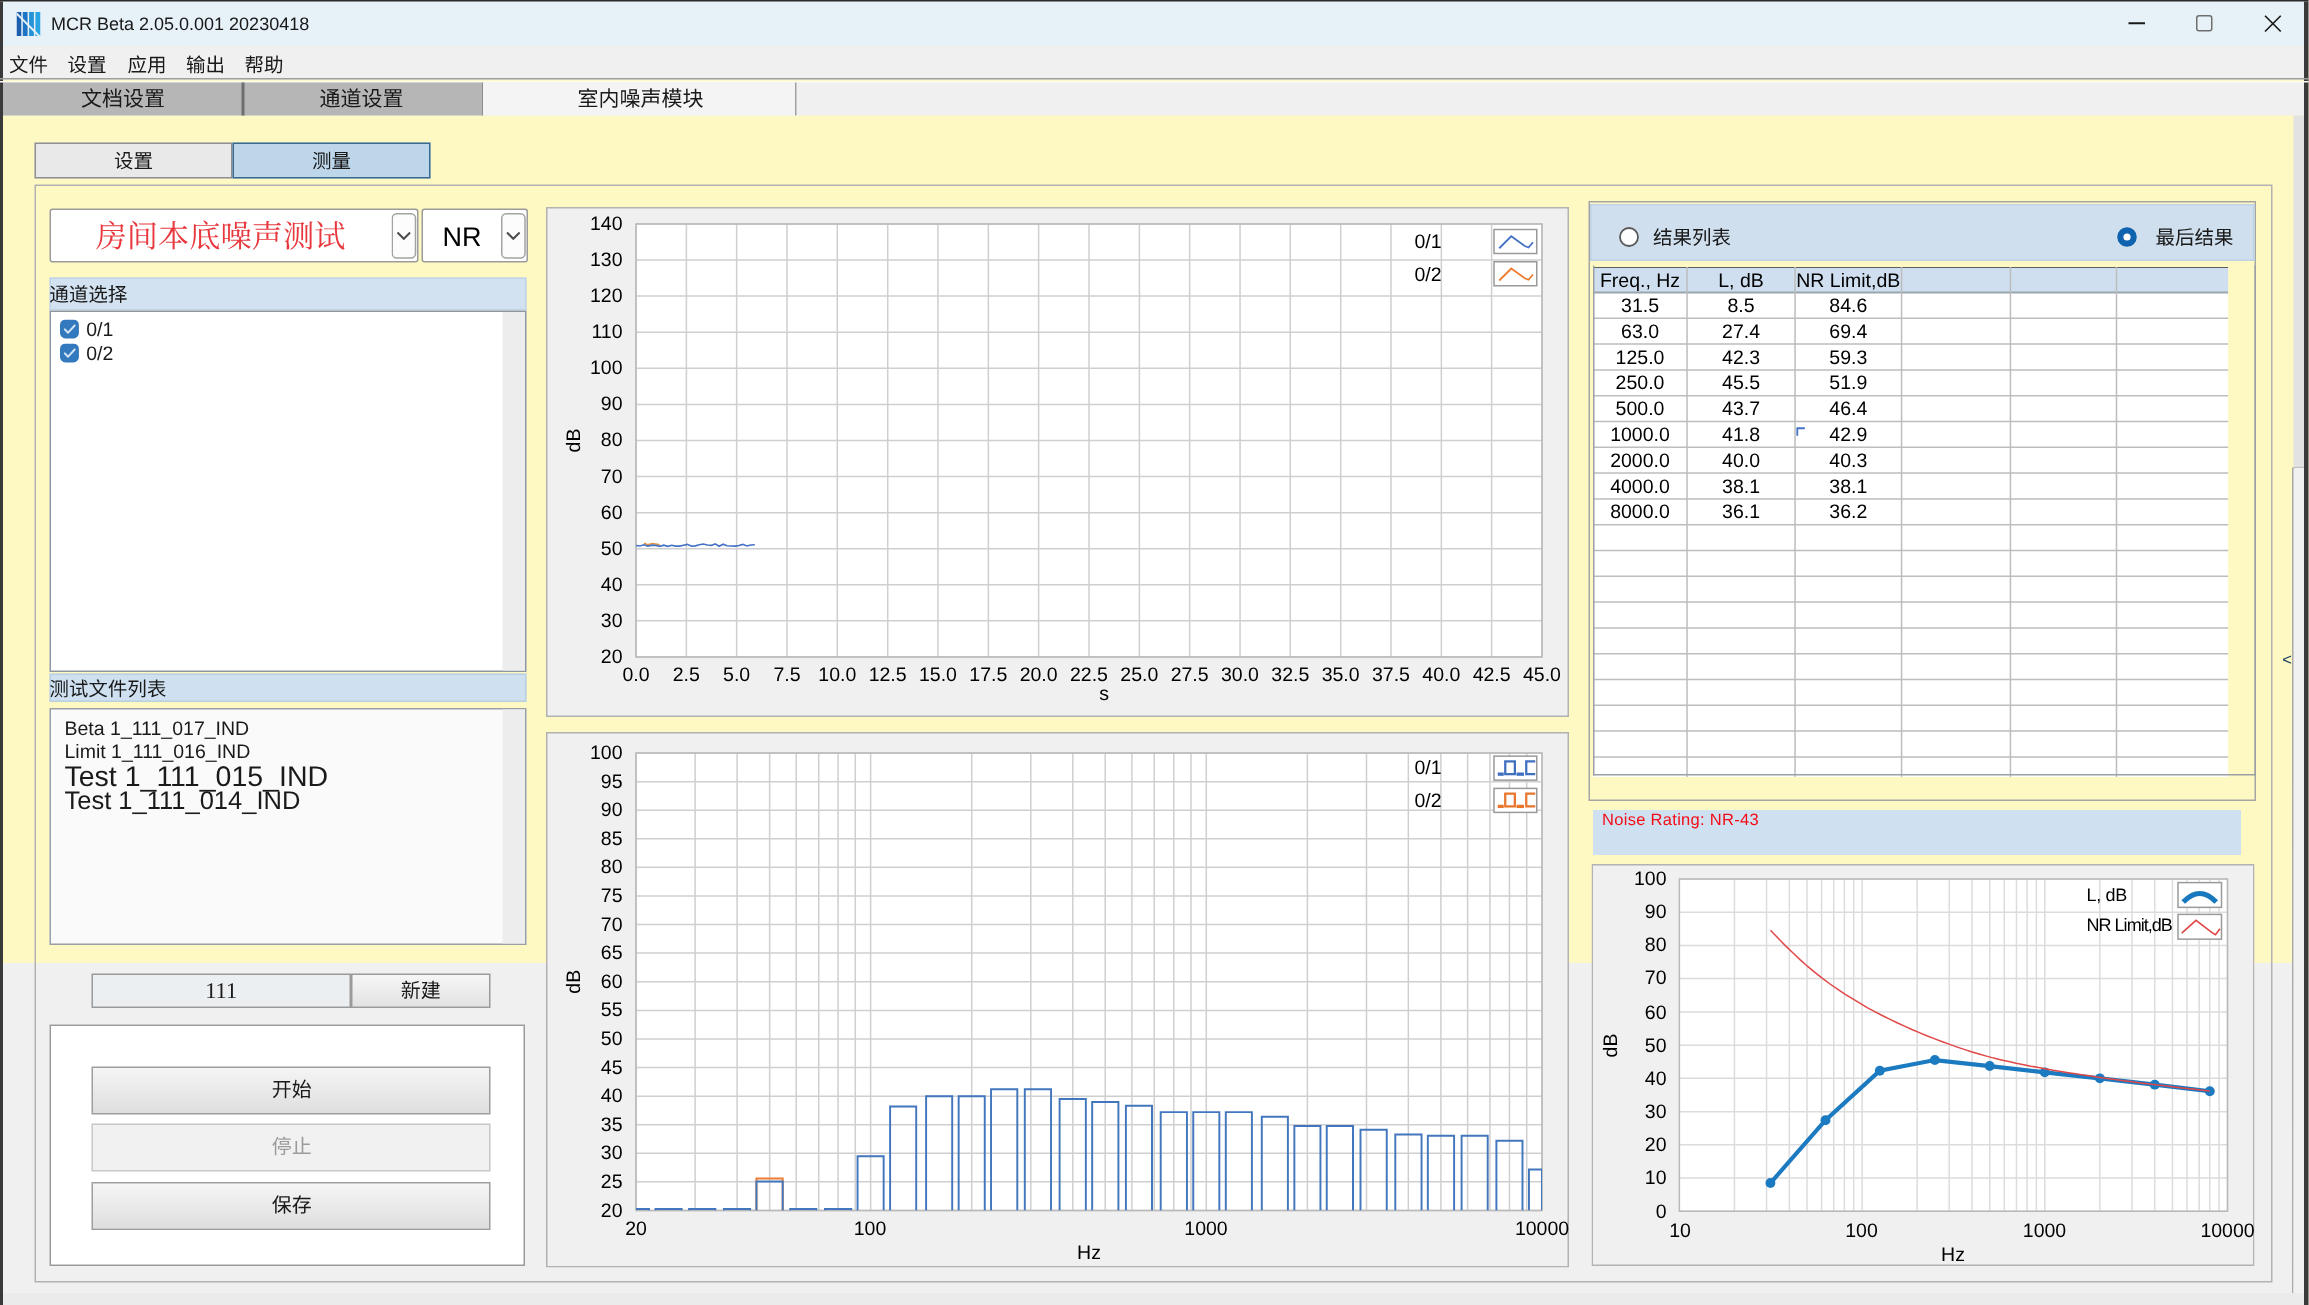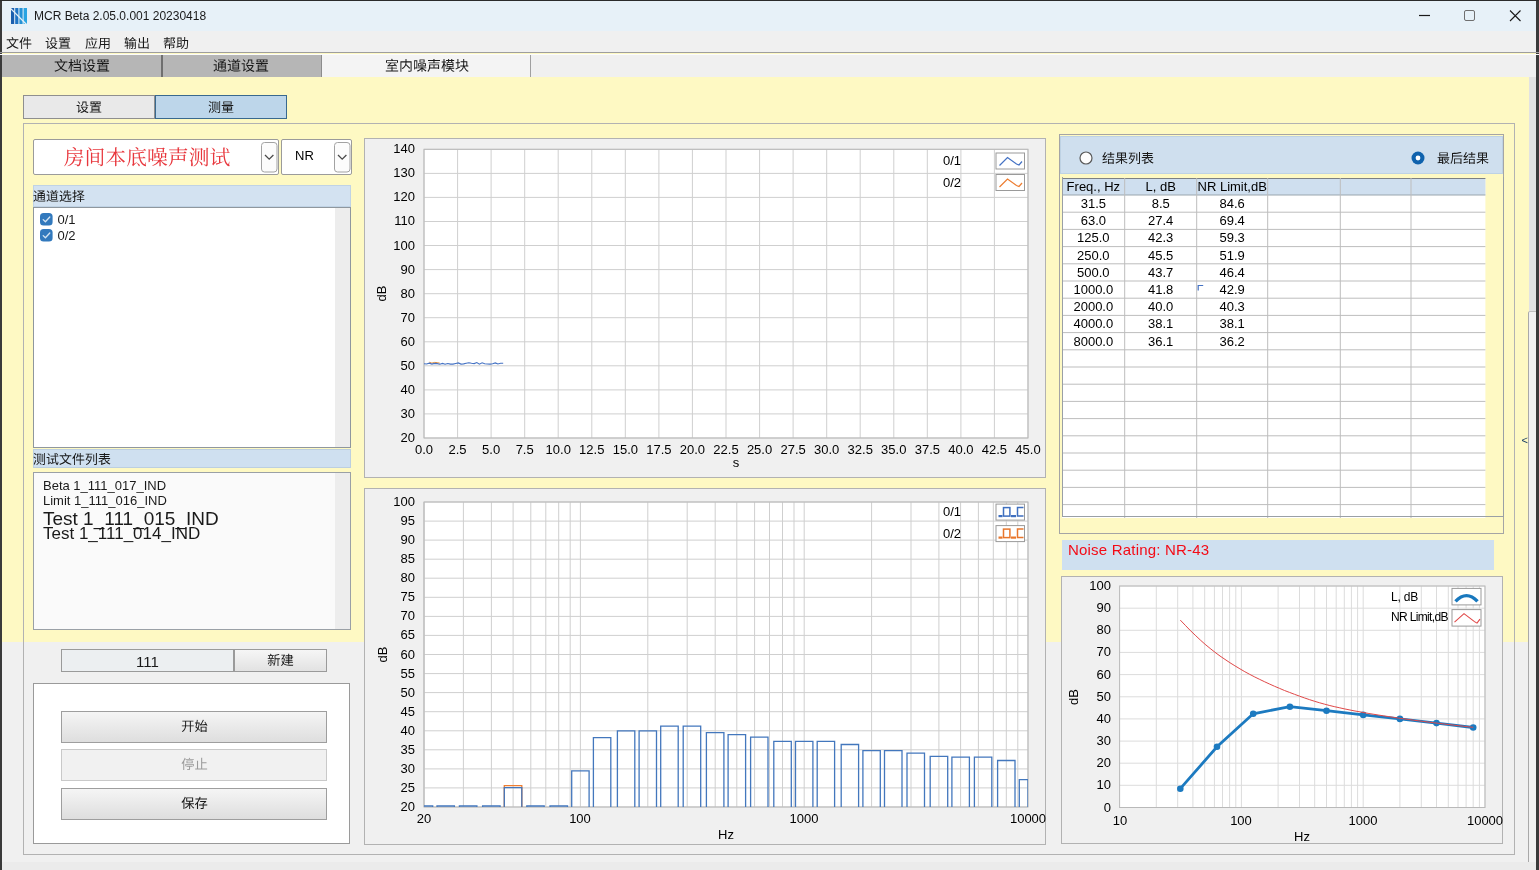--- a/index.html
+++ b/index.html
@@ -67,21 +67,21 @@
 <div class="abs" style="left:23px;top:123px;width:1492px;height:732px;border:1px solid #b2b2b2"></div>
 <div class="abs" style="left:33px;top:139px;width:246px;height:36px;background:#fff;border:1px solid #9b9b9b;border-radius:2px"></div>
 <svg style="position:absolute;left:63.0px;top:145.6px" width="168" height="25" viewBox="0 -18.90 168 25.20">
       <path d="M10.3 -10.6 10.1 -10.5C10.7 -9.9 11.6 -8.9 11.9 -8.1C13.3 -7.3 14.3 -9.9 10.3 -10.6ZM9.1 -17.8 8.8 -17.6C9.7 -16.9 10.9 -15.8 11.4 -14.9C12.8 -14.2 13.5 -16.9 9.1 -17.8ZM18.0 -9.0 17.1 -7.8H5.2L5.4 -7.2H10.0C9.8 -4.2 9.1 -1.2 3.8 1.2L4.1 1.6C8.5 -0.0 10.3 -2.1 11.0 -4.4H16.1C15.9 -2.3 15.5 -0.7 15.1 -0.3C14.9 -0.2 14.7 -0.1 14.3 -0.1C13.8 -0.1 12.0 -0.3 11.0 -0.4L11.0 -0.0C11.9 0.1 12.9 0.3 13.2 0.5C13.5 0.8 13.7 1.1 13.7 1.5C14.5 1.5 15.4 1.3 15.9 0.9C16.7 0.3 17.3 -1.7 17.5 -4.3C17.9 -4.3 18.2 -4.4 18.3 -4.6L16.8 -5.9L16.0 -5.0H11.2C11.4 -5.7 11.4 -6.4 11.5 -7.2H19.3C19.6 -7.2 19.8 -7.3 19.9 -7.5C19.2 -8.1 18.0 -9.0 18.0 -9.0ZM4.8 -11.5V-14.1H16.9V-11.5ZM3.5 -14.9V-9.8C3.5 -5.9 3.1 -1.9 0.4 1.4L0.7 1.6C4.5 -1.5 4.8 -6.2 4.8 -9.9V-10.8H16.9V-10.0H17.1C17.5 -10.0 18.2 -10.3 18.2 -10.4V-13.9C18.6 -13.9 18.9 -14.1 19.0 -14.2L17.4 -15.5L16.7 -14.7H5.1L3.5 -15.4Z M24.7 -17.7 24.5 -17.6C25.4 -16.6 26.6 -15.1 27.0 -13.9C28.5 -12.9 29.5 -16.0 24.7 -17.7ZM25.5 -14.6 23.4 -14.9V1.6H23.7C24.2 1.6 24.8 1.3 24.8 1.1V-14.0C25.3 -14.1 25.5 -14.3 25.5 -14.6ZM34.1 -3.7H28.8V-7.4H34.1ZM27.5 -12.6V-1.1H27.7C28.4 -1.1 28.8 -1.4 28.8 -1.6V-3.1H34.1V-1.4H34.3C34.8 -1.4 35.4 -1.8 35.4 -2.0V-11.1C35.8 -11.2 36.1 -11.3 36.2 -11.5L34.6 -12.7L33.9 -11.9H29.0ZM34.1 -11.3V-8.0H28.8V-11.3ZM38.1 -15.8H29.1L29.3 -15.2H38.3V-0.7C38.3 -0.3 38.2 -0.1 37.7 -0.1C37.3 -0.1 34.8 -0.4 34.8 -0.4V0.0C35.9 0.1 36.5 0.3 36.8 0.5C37.1 0.8 37.3 1.1 37.3 1.6C39.4 1.3 39.6 0.6 39.6 -0.5V-15.0C40.1 -15.0 40.4 -15.2 40.6 -15.4L38.8 -16.7Z M59.6 -14.3 58.5 -13.0H53.2V-16.8C53.7 -16.9 53.9 -17.1 53.9 -17.4L51.8 -17.6V-13.0H43.5L43.7 -12.3H50.7C49.2 -8.3 46.3 -4.3 42.7 -1.6L43.0 -1.3C46.9 -3.7 49.9 -7.1 51.8 -10.9V-3.6H47.2L47.4 -3.0H51.8V1.6H52.0C52.6 1.6 53.2 1.3 53.2 1.1V-3.0H57.4C57.7 -3.0 57.8 -3.1 57.9 -3.3C57.2 -4.0 56.1 -4.9 56.1 -4.9L55.1 -3.6H53.2V-12.3C54.8 -7.8 57.6 -4.1 60.7 -2.0C60.9 -2.7 61.4 -3.2 62.1 -3.2L62.1 -3.4C58.9 -5.0 55.5 -8.5 53.6 -12.3H61.0C61.3 -12.3 61.5 -12.5 61.6 -12.7C60.8 -13.4 59.6 -14.3 59.6 -14.3Z M72.4 -17.9 72.2 -17.7C73.0 -17.1 73.8 -16.0 74.2 -15.2C75.6 -14.3 76.6 -17.2 72.4 -17.9ZM73.8 -1.7 73.6 -1.5C74.4 -0.8 75.4 0.4 75.6 1.3C76.9 2.3 78.0 -0.4 73.8 -1.7ZM81.3 -16.2 80.3 -14.9H67.7L66.1 -15.6V-9.6C66.1 -5.8 65.9 -1.8 63.9 1.5L64.2 1.7C67.2 -1.5 67.4 -6.1 67.4 -9.6V-14.3H82.7C82.9 -14.3 83.1 -14.4 83.2 -14.6C82.5 -15.3 81.3 -16.2 81.3 -16.2ZM80.8 -8.4 79.9 -7.2H77.2C76.9 -8.7 76.7 -10.1 76.7 -11.6C78.0 -11.7 79.3 -11.9 80.3 -12.1C80.8 -11.8 81.1 -11.8 81.4 -12.0L79.9 -13.4C78.0 -12.8 74.5 -12.1 71.5 -11.7L69.6 -12.3V-1.1C69.6 -0.8 69.5 -0.6 68.8 -0.1L70.0 1.5C70.1 1.4 70.3 1.2 70.4 0.9C72.1 -0.6 73.7 -2.1 74.5 -2.9L74.4 -3.1C73.2 -2.4 71.9 -1.6 71.0 -1.1V-6.6H76.0C76.7 -3.5 78.1 -0.8 80.6 0.8C81.5 1.4 82.6 1.8 83.0 1.2C83.2 0.9 83.1 0.6 82.6 0.0L82.9 -2.6L82.6 -2.6C82.4 -1.9 82.1 -1.1 81.9 -0.7C81.8 -0.4 81.6 -0.4 81.3 -0.5C79.3 -1.7 78.0 -4.0 77.3 -6.6H82.1C82.4 -6.6 82.6 -6.7 82.6 -6.9C81.9 -7.6 80.8 -8.4 80.8 -8.4ZM71.0 -9.8V-11.2C72.4 -11.2 73.9 -11.3 75.3 -11.4C75.4 -10.0 75.6 -8.5 75.8 -7.2H71.0Z M98.1 -11.4V-6.9L96.5 -7.1V-4.9H90.8L91.0 -4.3H95.5C94.1 -2.2 91.9 -0.4 89.2 0.9L89.4 1.3C92.4 0.2 94.9 -1.4 96.5 -3.4V1.6H96.8C97.3 1.6 97.8 1.3 97.8 1.2V-4.1C99.1 -1.8 101.1 0.0 103.2 1.1C103.4 0.4 103.8 0.0 104.4 -0.1L104.4 -0.3C102.3 -1.0 99.8 -2.5 98.3 -4.3H103.7C104.0 -4.3 104.2 -4.4 104.2 -4.7C103.6 -5.3 102.5 -6.1 102.5 -6.1L101.5 -4.9H97.8V-6.4C98.0 -6.5 98.1 -6.5 98.1 -6.6V-6.5H98.3C98.8 -6.5 99.3 -6.8 99.3 -6.9V-7.6H102.1V-6.6H102.3C102.7 -6.6 103.3 -6.9 103.3 -7.0V-10.5C103.7 -10.6 104.1 -10.8 104.2 -10.9L102.6 -12.1L101.9 -11.4H99.4L98.1 -11.9ZM89.1 -14.6V-6.0H86.8V-14.6ZM85.6 -15.2V-2.5H85.8C86.4 -2.5 86.8 -2.8 86.8 -2.9V-5.4H89.1V-3.6H89.2C89.7 -3.6 90.3 -3.9 90.3 -4.1V-14.4C90.7 -14.4 91.0 -14.6 91.2 -14.8L89.6 -16.0L88.9 -15.2H86.9L85.6 -15.9ZM99.8 -16.0V-13.7H94.9V-16.0ZM93.7 -16.7V-12.2H93.9C94.4 -12.2 94.9 -12.5 94.9 -12.6V-13.1H99.8V-12.3H100.0C100.4 -12.3 101.1 -12.6 101.1 -12.7V-15.8C101.5 -15.9 101.8 -16.0 102.0 -16.2L100.3 -17.4L99.6 -16.7H95.0L93.7 -17.3ZM95.2 -10.8V-8.2H92.6V-10.8ZM91.4 -11.4V-6.4H91.6C92.1 -6.4 92.6 -6.7 92.6 -6.8V-7.6H95.2V-6.6H95.4C95.8 -6.6 96.4 -7.0 96.5 -7.1V-10.5C96.9 -10.6 97.2 -10.8 97.3 -10.9L95.7 -12.1L95.0 -11.4H92.7L91.4 -11.9ZM102.1 -10.8V-8.2H99.3V-10.8Z M108.7 -9.7V-6.6C108.7 -3.9 108.3 -0.9 105.8 1.4L106.1 1.7C108.9 -0.1 109.7 -2.6 110.0 -4.9H120.9V-3.5H121.1C121.5 -3.5 122.2 -3.8 122.2 -3.9V-8.9C122.6 -9.0 122.9 -9.2 123.0 -9.3L121.4 -10.6L120.7 -9.7H110.3L108.7 -10.5ZM110.0 -5.5 110.1 -6.7V-9.1H114.8V-5.5ZM116.2 -5.5V-9.1H120.9V-5.5ZM114.8 -17.6V-15.3H106.2L106.4 -14.7H114.8V-12.3H107.5L107.7 -11.7H123.4C123.7 -11.7 123.8 -11.8 123.9 -12.0C123.2 -12.7 122.1 -13.5 122.1 -13.5L121.0 -12.3H116.2V-14.7H124.2C124.5 -14.7 124.7 -14.8 124.7 -15.1C124.0 -15.7 122.8 -16.6 122.8 -16.6L121.7 -15.3H116.2V-16.8C116.7 -16.9 116.9 -17.1 116.9 -17.4Z M137.4 -13.1 135.3 -13.7C135.3 -5.2 135.4 -1.4 130.9 1.3L131.2 1.7C136.6 -0.8 136.4 -5.0 136.6 -12.7C137.1 -12.7 137.3 -12.9 137.4 -13.1ZM136.4 -3.9 136.1 -3.7C137.2 -2.8 138.4 -1.1 138.7 0.2C140.2 1.2 141.2 -2.0 136.4 -3.9ZM132.6 -16.7V-4.2H132.7C133.4 -4.2 133.7 -4.5 133.7 -4.6V-15.5H138.3V-4.6H138.5C139.0 -4.6 139.5 -4.9 139.5 -5.0V-15.4C140.0 -15.4 140.2 -15.5 140.4 -15.7L138.9 -16.9L138.2 -16.1H134.0ZM145.9 -17.0 143.9 -17.2V-0.4C143.9 -0.1 143.8 0.0 143.5 0.0C143.1 0.0 141.2 -0.2 141.2 -0.2V0.2C142.0 0.3 142.5 0.4 142.8 0.7C143.1 0.9 143.2 1.2 143.2 1.6C145.0 1.4 145.2 0.8 145.2 -0.3V-16.4C145.7 -16.5 145.9 -16.7 145.9 -17.0ZM143.1 -14.6 141.1 -14.8V-3.0H141.4C141.8 -3.0 142.3 -3.3 142.3 -3.5V-14.0C142.8 -14.1 143.0 -14.3 143.1 -14.6ZM128.0 -4.3C127.8 -4.3 127.2 -4.3 127.2 -4.3V-3.8C127.6 -3.8 127.9 -3.7 128.2 -3.5C128.6 -3.2 128.7 -1.5 128.4 0.6C128.4 1.3 128.7 1.6 129.1 1.6C129.8 1.6 130.2 1.1 130.2 0.2C130.3 -1.5 129.7 -2.5 129.7 -3.5C129.7 -4.0 129.8 -4.6 129.9 -5.3C130.1 -6.3 131.4 -10.9 132.0 -13.4L131.6 -13.5C128.8 -5.4 128.8 -5.4 128.5 -4.7C128.4 -4.3 128.3 -4.3 128.0 -4.3ZM127.0 -12.6 126.8 -12.5C127.5 -11.8 128.4 -10.7 128.7 -9.8C130.1 -9.0 131.1 -11.7 127.0 -12.6ZM128.4 -17.4 128.2 -17.2C129.0 -16.6 130.1 -15.5 130.4 -14.5C131.9 -13.6 132.8 -16.6 128.4 -17.4Z M163.7 -16.9 163.4 -16.8C164.0 -16.1 164.7 -15.0 164.9 -14.1C166.1 -13.1 167.4 -15.6 163.7 -16.9ZM149.2 -17.5 149.0 -17.3C149.9 -16.4 151.0 -14.7 151.3 -13.5C152.8 -12.5 153.8 -15.5 149.2 -17.5ZM151.8 -11.2C152.2 -11.2 152.5 -11.4 152.6 -11.5L151.2 -12.7L150.5 -11.9H147.8L148.0 -11.3H150.5V-1.9C150.5 -1.5 150.4 -1.4 149.7 -1.0L150.6 0.7C150.8 0.6 151.1 0.3 151.2 -0.1C152.7 -1.6 154.0 -3.2 154.7 -4.0L154.4 -4.2L151.8 -2.2ZM159.5 -9.7 158.6 -8.7H153.7L153.9 -8.0H156.6V-2.1C155.1 -1.7 154.0 -1.4 153.3 -1.3L154.1 0.3C154.3 0.2 154.4 0.0 154.5 -0.2C157.4 -1.3 159.6 -2.3 161.2 -3.0L161.1 -3.3L157.9 -2.4V-8.0H160.5C160.8 -8.0 160.9 -8.1 161.0 -8.4C160.4 -9.0 159.5 -9.7 159.5 -9.7ZM165.6 -13.8 164.6 -12.6H162.2C162.2 -13.9 162.2 -15.3 162.2 -16.6C162.7 -16.7 162.9 -16.9 162.9 -17.2L160.8 -17.5C160.8 -15.8 160.8 -14.2 160.8 -12.6H153.4L153.6 -12.0H160.9C161.1 -6.2 162.0 -1.7 164.8 0.7C165.5 1.4 166.7 1.9 167.2 1.3C167.4 1.1 167.3 0.8 166.8 -0.0L167.1 -3.2L166.9 -3.2C166.6 -2.4 166.3 -1.4 166.1 -0.9C165.9 -0.5 165.8 -0.4 165.5 -0.7C163.1 -2.6 162.4 -7.0 162.2 -12.0H166.8C167.1 -12.0 167.3 -12.1 167.4 -12.3C166.7 -13.0 165.6 -13.8 165.6 -13.8Z" fill="#e8373d"></path>
     </svg>
 <svg class="abs" style="left:261px;top:142px" width="19" height="31" viewBox="0 0 19 31">
 <rect x="0.5" y="0.5" width="15.5" height="29.5" rx="3" fill="#fcfcfc" stroke="#a2a2a2"></rect>
 <path d="M4 13 L8.2 17.2 L12.4 13" stroke="#4a4a4a" stroke-width="1.3" fill="none"></path>
     </svg>
 <div class="abs" style="left:281px;top:139px;width:71px;height:36px;background:#fff;border:1px solid #9b9b9b;border-radius:2px"></div>
-<div class="t" style="left:295px;top:147.5px;font-size:13px;color:#000">NR</div>
+<div class="t" style="left:295px;top:147.5px;font-size:18px;color:#000">NR</div>
 <svg class="abs" style="left:334px;top:142px" width="19" height="31" viewBox="0 0 19 31">
 <rect x="0.5" y="0.5" width="15.5" height="29.5" rx="3" fill="#fcfcfc" stroke="#a2a2a2"></rect>
 <path d="M4 13 L8.2 17.2 L12.4 13" stroke="#4a4a4a" stroke-width="1.3" fill="none"></path>
     </svg>
 <div class="abs" style="left:33px;top:185px;width:318px;height:21.5px;background:#d3e2f1;border:1px solid #c0d3e5"></div>
 <svg style="position:absolute;left:30.0px;top:188.8px" width="55" height="16" viewBox="0 -11.70 55 15.60">
       <path d="M3.8 -9.8C4.5 -9.2 5.5 -8.2 6.0 -7.6L6.7 -8.3C6.2 -8.9 5.2 -9.8 4.4 -10.4ZM6.2 -6.0H3.5V-5.1H5.3V-1.4C4.7 -1.2 4.1 -0.6 3.4 0.1L4.0 0.9C4.7 0.0 5.3 -0.7 5.8 -0.7C6.1 -0.7 6.5 -0.3 7.0 0.0C8.0 0.6 9.0 0.7 10.6 0.7C12.1 0.7 14.3 0.7 15.2 0.6C15.2 0.4 15.4 -0.1 15.5 -0.3C14.2 -0.2 12.2 -0.1 10.7 -0.1C9.2 -0.1 8.1 -0.2 7.2 -0.7C6.8 -1.0 6.5 -1.3 6.2 -1.4ZM7.6 -10.4V-9.7H13.1C12.6 -9.3 11.9 -8.9 11.3 -8.6C10.7 -8.8 10.0 -9.1 9.4 -9.3L8.8 -8.8C9.6 -8.5 10.5 -8.0 11.3 -7.7H7.6V-0.9H8.6V-3.1H10.8V-1.0H11.6V-3.1H13.9V-1.9C13.9 -1.7 13.8 -1.7 13.7 -1.7C13.5 -1.7 13.0 -1.7 12.3 -1.7C12.5 -1.5 12.6 -1.1 12.6 -0.9C13.5 -0.9 14.1 -0.9 14.4 -1.0C14.7 -1.2 14.8 -1.4 14.8 -1.9V-7.7H13.1C12.9 -7.8 12.5 -8.0 12.2 -8.2C13.1 -8.7 14.1 -9.3 14.8 -10.0L14.2 -10.5L14.0 -10.4ZM13.9 -6.9V-5.8H11.6V-6.9ZM8.6 -5.0H10.8V-3.8H8.6ZM8.6 -5.8V-6.9H10.8V-5.8ZM13.9 -5.0V-3.8H11.6V-5.0Z M16.7 -9.9C17.4 -9.3 18.3 -8.3 18.6 -7.7L19.4 -8.3C19.0 -8.9 18.2 -9.8 17.5 -10.4ZM21.8 -4.8H26.2V-3.7H21.8ZM21.8 -3.0H26.2V-1.9H21.8ZM21.8 -6.6H26.2V-5.5H21.8ZM20.9 -7.3V-1.2H27.1V-7.3H24.0C24.2 -7.6 24.3 -8.0 24.5 -8.4H28.2V-9.2H25.8C26.1 -9.6 26.4 -10.2 26.7 -10.6L25.8 -10.9C25.6 -10.4 25.2 -9.7 24.8 -9.2H22.4L23.0 -9.5C22.9 -9.9 22.5 -10.5 22.1 -11.0L21.3 -10.6C21.6 -10.2 22.0 -9.6 22.2 -9.2H20.0V-8.4H23.4C23.3 -8.0 23.2 -7.6 23.1 -7.3ZM19.3 -6.3H16.6V-5.4H18.4V-1.3C17.8 -1.1 17.1 -0.6 16.5 0.1L17.1 0.9C17.7 0.1 18.4 -0.6 18.9 -0.6C19.2 -0.6 19.6 -0.2 20.1 0.1C21.0 0.6 22.1 0.7 23.7 0.7C24.9 0.7 27.2 0.7 28.1 0.6C28.2 0.3 28.3 -0.1 28.4 -0.4C27.2 -0.2 25.2 -0.1 23.7 -0.1C22.3 -0.1 21.2 -0.2 20.3 -0.7C19.9 -0.9 19.6 -1.2 19.3 -1.3Z M29.7 -9.9C30.5 -9.3 31.3 -8.4 31.7 -7.8L32.5 -8.4C32.1 -9.0 31.2 -9.9 30.4 -10.5ZM34.7 -10.5C34.4 -9.4 33.9 -8.2 33.1 -7.5C33.4 -7.3 33.8 -7.1 34.0 -6.9C34.3 -7.3 34.6 -7.8 34.8 -8.3H36.8V-6.4H33.1V-5.5H35.4C35.2 -3.8 34.7 -2.6 32.7 -1.9C32.9 -1.7 33.2 -1.3 33.3 -1.1C35.5 -1.9 36.2 -3.4 36.4 -5.5H37.7V-2.5C37.7 -1.5 38.0 -1.2 38.9 -1.2C39.1 -1.2 40.0 -1.2 40.2 -1.2C41.0 -1.2 41.3 -1.6 41.4 -3.3C41.1 -3.3 40.7 -3.5 40.5 -3.7C40.5 -2.3 40.4 -2.1 40.1 -2.1C39.9 -2.1 39.2 -2.1 39.1 -2.1C38.7 -2.1 38.7 -2.2 38.7 -2.5V-5.5H41.3V-6.4H37.7V-8.3H40.7V-9.1H37.7V-10.9H36.8V-9.1H35.2C35.4 -9.5 35.5 -9.9 35.6 -10.3ZM32.2 -5.9H29.6V-5.0H31.2V-1.1C30.7 -0.8 30.1 -0.4 29.5 0.2L30.1 1.0C30.9 0.2 31.6 -0.4 32.1 -0.4C32.4 -0.4 32.8 -0.1 33.3 0.2C34.1 0.8 35.2 0.9 36.7 0.9C38.0 0.9 40.2 0.8 41.2 0.8C41.2 0.5 41.4 -0.0 41.5 -0.3C40.2 -0.1 38.2 -0.0 36.7 -0.0C35.3 -0.0 34.3 -0.1 33.4 -0.6C32.8 -1.0 32.5 -1.3 32.2 -1.3Z M44.2 -10.9V-8.3H42.5V-7.4H44.2V-4.6C43.5 -4.4 42.9 -4.2 42.4 -4.1L42.6 -3.1L44.2 -3.7V-0.2C44.2 0.0 44.1 0.1 44.0 0.1C43.8 0.1 43.3 0.1 42.8 0.1C42.9 0.3 43.0 0.7 43.1 1.0C43.9 1.0 44.4 1.0 44.7 0.8C45.0 0.7 45.2 0.4 45.2 -0.2V-4.0L46.7 -4.5L46.5 -5.4L45.2 -4.9V-7.4H46.7V-8.3H45.2V-10.9ZM52.4 -9.3C51.9 -8.7 51.3 -8.1 50.5 -7.6C49.8 -8.1 49.3 -8.7 48.8 -9.3ZM47.1 -10.2V-9.3H47.9C48.4 -8.5 49.0 -7.7 49.8 -7.1C48.8 -6.5 47.6 -6.0 46.5 -5.7C46.7 -5.5 46.9 -5.2 47.0 -4.9C48.2 -5.3 49.4 -5.8 50.5 -6.5C51.5 -5.8 52.7 -5.3 54.0 -4.9C54.1 -5.2 54.4 -5.6 54.6 -5.7C53.4 -6.0 52.2 -6.4 51.3 -7.0C52.3 -7.8 53.2 -8.8 53.7 -9.9L53.1 -10.3L53.0 -10.2ZM50.0 -5.4V-4.2H47.3V-3.3H50.0V-2.0H46.7V-1.1H50.0V1.1H50.9V-1.1H54.4V-2.0H50.9V-3.3H53.4V-4.2H50.9V-5.4Z" fill="#1a1a1a"></path>
     </svg>
 <div class="abs" style="left:33px;top:206.5px;width:318px;height:241.5px;background:#fff;border:1px solid #8f979e"></div>
 <div class="abs" style="left:335px;top:207.5px;width:15px;height:239.5px;background:#ededed"></div>
@@ -99,21 +99,21 @@
 <svg style="position:absolute;left:30.0px;top:451.8px" width="81" height="16" viewBox="0 -11.70 81 15.60">
       <path d="M9.2 -1.2C9.9 -0.5 10.7 0.4 11.0 0.9L11.7 0.5C11.3 -0.1 10.5 -0.9 9.8 -1.6ZM7.0 -10.2V-2.0H7.7V-9.4H10.6V-2.0H11.3V-10.2ZM14.2 -10.8V-0.1C14.2 0.1 14.1 0.2 13.9 0.2C13.7 0.2 13.1 0.2 12.4 0.2C12.6 0.4 12.7 0.8 12.7 1.0C13.6 1.0 14.2 1.0 14.5 0.8C14.9 0.7 15.0 0.4 15.0 -0.1V-10.8ZM12.4 -9.8V-2.0H13.2V-9.8ZM8.7 -8.5V-3.9C8.7 -2.3 8.4 -0.7 6.3 0.4C6.4 0.5 6.7 0.9 6.8 1.0C9.1 -0.2 9.5 -2.1 9.5 -3.9V-8.5ZM4.0 -10.1C4.7 -9.7 5.6 -9.1 6.1 -8.6L6.7 -9.4C6.2 -9.8 5.3 -10.4 4.5 -10.8ZM3.4 -6.6C4.1 -6.2 5.1 -5.6 5.5 -5.2L6.1 -6.0C5.6 -6.4 4.7 -6.9 4.0 -7.3ZM3.7 0.4 4.5 0.9C5.1 -0.3 5.7 -1.9 6.2 -3.3L5.4 -3.8C4.9 -2.3 4.2 -0.7 3.7 0.4Z M17.5 -10.1C18.1 -9.5 19.0 -8.7 19.4 -8.1L20.0 -8.8C19.6 -9.3 18.8 -10.1 18.1 -10.7ZM26.0 -10.3C26.6 -9.8 27.2 -9.0 27.4 -8.5L28.1 -8.9C27.8 -9.5 27.2 -10.2 26.7 -10.8ZM16.6 -6.8V-5.9H18.4V-1.2C18.4 -0.7 18.0 -0.3 17.7 -0.1C17.9 0.1 18.1 0.5 18.2 0.7C18.4 0.5 18.8 0.2 21.0 -1.3C20.9 -1.5 20.8 -1.8 20.7 -2.1L19.3 -1.2V-6.8ZM24.6 -10.9 24.7 -8.2H20.4V-7.3H24.8C25.0 -2.4 25.6 1.0 27.2 1.0C27.7 1.0 28.2 0.5 28.5 -1.7C28.3 -1.8 27.9 -2.1 27.7 -2.3C27.6 -1.0 27.5 -0.3 27.2 -0.3C26.4 -0.3 25.9 -3.3 25.7 -7.3H28.4V-8.2H25.7C25.6 -9.1 25.6 -9.9 25.6 -10.9ZM20.6 -0.8 20.9 0.1C22.0 -0.2 23.4 -0.6 24.7 -1.0L24.6 -1.9L23.1 -1.5V-4.5H24.3V-5.4H20.8V-4.5H22.2V-1.2Z M34.4 -10.7C34.8 -10.1 35.2 -9.2 35.4 -8.7L36.5 -9.0C36.3 -9.5 35.8 -10.4 35.4 -11.0ZM29.6 -8.6V-7.7H31.6C32.4 -5.7 33.4 -4.0 34.7 -2.6C33.3 -1.4 31.5 -0.5 29.4 0.1C29.6 0.3 29.9 0.8 30.0 1.0C32.2 0.3 34.0 -0.6 35.4 -1.9C36.9 -0.6 38.7 0.4 40.8 0.9C41.0 0.7 41.3 0.3 41.5 0.1C39.4 -0.5 37.6 -1.4 36.2 -2.6C37.5 -4.0 38.5 -5.6 39.3 -7.7H41.3V-8.6ZM35.5 -3.3C34.2 -4.5 33.3 -6.0 32.6 -7.7H38.2C37.5 -5.9 36.6 -4.5 35.5 -3.3Z M46.0 -4.4V-3.5H49.8V1.0H50.7V-3.5H54.3V-4.4H50.7V-7.3H53.7V-8.3H50.7V-10.8H49.8V-8.3H48.0C48.2 -8.8 48.3 -9.5 48.5 -10.1L47.5 -10.3C47.2 -8.6 46.7 -6.9 45.9 -5.8C46.2 -5.7 46.6 -5.5 46.8 -5.3C47.1 -5.9 47.4 -6.6 47.7 -7.3H49.8V-4.4ZM45.4 -10.9C44.7 -8.9 43.5 -7.0 42.3 -5.7C42.5 -5.5 42.8 -5.0 42.9 -4.7C43.3 -5.2 43.7 -5.7 44.1 -6.2V1.0H45.0V-7.8C45.5 -8.7 46.0 -9.6 46.3 -10.6Z M63.3 -9.4V-2.1H64.2V-9.4ZM65.9 -10.9V-0.2C65.9 -0.0 65.9 0.1 65.7 0.1C65.4 0.1 64.8 0.1 64.1 0.0C64.2 0.3 64.3 0.7 64.4 1.0C65.4 1.0 66.0 1.0 66.4 0.8C66.8 0.7 66.9 0.4 66.9 -0.2V-10.9ZM57.3 -3.9C57.9 -3.5 58.7 -2.8 59.2 -2.4C58.4 -1.1 57.2 -0.2 55.9 0.3C56.1 0.5 56.4 0.9 56.5 1.1C59.3 -0.1 61.3 -2.7 61.9 -7.2L61.3 -7.4L61.2 -7.3H58.3C58.5 -7.9 58.6 -8.6 58.8 -9.3H62.3V-10.2H55.7V-9.3H57.8C57.4 -7.3 56.6 -5.4 55.6 -4.2C55.8 -4.1 56.2 -3.8 56.4 -3.6C57.0 -4.4 57.5 -5.3 57.9 -6.4H60.9C60.6 -5.2 60.3 -4.1 59.8 -3.2C59.3 -3.7 58.5 -4.2 57.8 -4.6Z M71.2 1.0C71.5 0.8 72.0 0.7 75.6 -0.5C75.5 -0.7 75.5 -1.1 75.4 -1.4L72.3 -0.4V-3.3C73.0 -3.8 73.7 -4.4 74.3 -5.0C75.3 -2.3 77.1 -0.3 79.8 0.6C80.0 0.3 80.3 -0.0 80.5 -0.2C79.2 -0.6 78.1 -1.3 77.2 -2.1C78.0 -2.6 79.0 -3.3 79.7 -3.9L78.9 -4.5C78.3 -3.9 77.4 -3.2 76.6 -2.7C76.1 -3.4 75.6 -4.1 75.3 -5.0H80.1V-5.8H74.9V-7.0H79.1V-7.8H74.9V-8.9H79.6V-9.8H74.9V-10.9H73.9V-9.8H69.3V-8.9H73.9V-7.8H69.9V-7.0H73.9V-5.8H68.8V-5.0H73.1C71.8 -3.9 70.0 -2.9 68.4 -2.4C68.6 -2.2 68.9 -1.8 69.0 -1.6C69.8 -1.8 70.5 -2.2 71.3 -2.6V-0.7C71.3 -0.2 71.0 0.0 70.8 0.1C70.9 0.4 71.1 0.8 71.2 1.0Z" fill="#1a1a1a"></path>
     </svg>
 <div class="abs" style="left:33px;top:472px;width:318px;height:158px;background:#fafafa;border:1px solid #9aa0a6"></div>
 <div class="abs" style="left:335px;top:473px;width:15px;height:156px;background:#ededed"></div>
 <div class="t" style="left:43px;top:478px;font-size:13px">Beta 1_111_017_IND</div>
 <div class="t" style="left:43px;top:493px;font-size:13px">Limit 1_111_016_IND</div>
 <div class="t" style="left:43px;top:508px;font-size:19px">Test 1_111_015_IND</div>
 <div class="t" style="left:43px;top:524px;font-size:17px">Test 1_111_014_IND</div>
 <div class="abs" style="left:61px;top:648.5px;width:173px;height:23px;background:#eceff1;border:1px solid #9a9a9a"></div>
-<div class="t" style="left:61px;top:653px;width:173px;text-align:center;font-size:15px;font-family:Liberation Sans, sans-serif">111</div>
+<div class="t" style="left:61px;top:653px;width:173px;text-align:center;font-size:15px;font-family:Liberation Serif, serif">111</div>
 <div class="abs" style="left:234px;top:648.5px;width:93px;height:23px;background:linear-gradient(#f6f6f6,#e2e2e2);border:1px solid #9a9a9a"></div>
 <svg style="position:absolute;left:267.0px;top:652.6px" width="27" height="16" viewBox="0 -12.15 27 16.20">
       <path d="M4.9 -2.9C5.3 -2.2 5.8 -1.3 6.0 -0.7L6.7 -1.1C6.5 -1.7 6.0 -2.6 5.5 -3.2ZM1.8 -3.2C1.6 -2.3 1.1 -1.5 0.6 -0.9C0.8 -0.8 1.1 -0.5 1.3 -0.4C1.8 -1.0 2.3 -2.0 2.6 -3.0ZM7.5 -10.0V-5.4C7.5 -3.6 7.4 -1.3 6.2 0.3C6.4 0.5 6.8 0.8 7.0 1.0C8.2 -0.8 8.4 -3.5 8.4 -5.4V-5.8H10.5V1.0H11.4V-5.8H12.9V-6.8H8.4V-9.4C9.8 -9.6 11.4 -9.9 12.5 -10.4L11.7 -11.1C10.7 -10.7 9.0 -10.3 7.5 -10.0ZM2.9 -11.2C3.1 -10.8 3.3 -10.3 3.5 -9.9H0.8V-9.1H6.8V-9.9H4.5C4.4 -10.4 4.1 -10.9 3.8 -11.4ZM5.1 -9.0C4.9 -8.4 4.6 -7.5 4.4 -6.8H0.6V-6.0H3.4V-4.6H0.7V-3.7H3.4V-0.2C3.4 -0.1 3.4 -0.1 3.2 -0.1C3.1 -0.1 2.7 -0.1 2.2 -0.1C2.3 0.2 2.5 0.6 2.5 0.8C3.1 0.8 3.6 0.8 3.9 0.6C4.2 0.5 4.3 0.2 4.3 -0.2V-3.7H6.8V-4.6H4.3V-6.0H7.0V-6.8H5.3C5.5 -7.4 5.8 -8.1 6.0 -8.8ZM1.7 -8.8C2.0 -8.2 2.2 -7.4 2.2 -6.8L3.1 -7.1C3.0 -7.6 2.8 -8.4 2.5 -9.0Z M18.8 -10.2V-9.4H21.3V-8.4H18.0V-7.6H21.3V-6.5H18.7V-5.7H21.3V-4.7H18.6V-3.9H21.3V-2.8H18.0V-2.0H21.3V-0.7H22.3V-2.0H26.1V-2.8H22.3V-3.9H25.6V-4.7H22.3V-5.7H25.3V-7.6H26.3V-8.4H25.3V-10.2H22.3V-11.3H21.3V-10.2ZM22.3 -7.6H24.4V-6.5H22.3ZM22.3 -8.4V-9.4H24.4V-8.4ZM14.8 -5.3C14.8 -5.5 15.1 -5.6 15.3 -5.7H17.0C16.8 -4.5 16.6 -3.5 16.2 -2.6C15.8 -3.1 15.5 -3.8 15.3 -4.6L14.6 -4.3C14.9 -3.3 15.3 -2.4 15.8 -1.7C15.3 -0.8 14.7 -0.1 14.0 0.4C14.2 0.5 14.6 0.9 14.7 1.1C15.4 0.6 16.0 -0.1 16.4 -0.9C17.9 0.4 19.8 0.7 22.3 0.7H26.1C26.1 0.5 26.3 0.0 26.5 -0.2C25.8 -0.2 22.9 -0.2 22.3 -0.2C20.0 -0.2 18.2 -0.5 16.9 -1.8C17.4 -3.0 17.8 -4.6 18.0 -6.5L17.4 -6.7L17.3 -6.6H16.1C16.8 -7.7 17.5 -8.9 18.1 -10.2L17.4 -10.7L17.1 -10.5H14.4V-9.6H16.7C16.2 -8.4 15.5 -7.3 15.2 -7.0C15.0 -6.5 14.6 -6.2 14.4 -6.1C14.5 -5.9 14.7 -5.5 14.8 -5.3Z" fill="#1a1a1a"></path>
     </svg>
 <div class="abs" style="left:33px;top:683px;width:317px;height:161px;background:#fff;border:1px solid #9a9a9a"></div>
 <div class="abs" style="left:61px;top:710.5px;width:266px;height:32px;background:linear-gradient(#f5f5f5,#dedede);border:1px solid #9e9e9e"></div>
 <svg style="position:absolute;left:180.5px;top:719.1px" width="27" height="16" viewBox="0 -12.15 27 16.20">
       <path d="M8.8 -9.5V-5.6H5.0V-6.2V-9.5ZM0.7 -5.6V-4.7H3.9C3.7 -2.8 3.0 -1.0 0.7 0.4C1.0 0.6 1.4 0.9 1.5 1.1C4.0 -0.4 4.7 -2.6 4.9 -4.7H8.8V1.1H9.8V-4.7H12.8V-5.6H9.8V-9.5H12.4V-10.5H1.2V-9.5H4.0V-6.2L3.9 -5.6Z M19.7 -4.4V1.1H20.7V0.5H24.7V1.1H25.7V-4.4ZM20.7 -0.4V-3.5H24.7V-0.4ZM19.3 -5.5C19.7 -5.7 20.3 -5.7 25.3 -6.1C25.5 -5.8 25.6 -5.4 25.7 -5.1L26.6 -5.6C26.2 -6.6 25.2 -8.2 24.3 -9.4L23.5 -9.0C23.9 -8.4 24.4 -7.7 24.8 -7.0L20.5 -6.7C21.4 -7.9 22.3 -9.5 23.0 -11.1L22.0 -11.4C21.3 -9.6 20.2 -7.8 19.8 -7.3C19.5 -6.9 19.2 -6.5 19.0 -6.5C19.1 -6.2 19.2 -5.7 19.3 -5.5ZM16.2 -7.6H17.8C17.6 -5.9 17.3 -4.4 16.8 -3.3C16.4 -3.6 15.9 -4.0 15.4 -4.3C15.7 -5.3 16.0 -6.4 16.2 -7.6ZM14.4 -3.9C15.1 -3.5 15.8 -2.9 16.4 -2.3C15.8 -1.1 15.0 -0.3 14.0 0.3C14.3 0.4 14.5 0.8 14.7 1.1C15.7 0.4 16.5 -0.5 17.2 -1.7C17.7 -1.2 18.1 -0.7 18.4 -0.3L19.0 -1.1C18.7 -1.6 18.2 -2.1 17.6 -2.6C18.2 -4.1 18.6 -6.0 18.8 -8.5L18.2 -8.6L18.0 -8.6H16.4C16.6 -9.5 16.7 -10.4 16.8 -11.2L15.9 -11.3C15.8 -10.4 15.7 -9.5 15.5 -8.6H14.1V-7.6H15.3C15.0 -6.2 14.7 -4.9 14.4 -3.9Z" fill="#1a1a1a"></path>
     </svg>
 <div class="abs" style="left:61px;top:748.5px;width:266px;height:32px;background:#f1f1f1;border:1px solid #c9c9c9"></div>
@@ -266,21 +266,21 @@
       <text x="31.35" y="150.4" font-size="13" text-anchor="middle" fill="#000">4000.0</text>
       <text x="98.69999999999999" y="150.4" font-size="13" text-anchor="middle" fill="#000">38.1</text>
       <text x="170.2" y="150.4" font-size="13" text-anchor="middle" fill="#000">38.1</text>
       <text x="31.35" y="167.6" font-size="13" text-anchor="middle" fill="#000">8000.0</text>
       <text x="98.69999999999999" y="167.6" font-size="13" text-anchor="middle" fill="#000">36.1</text>
       <text x="170.2" y="167.6" font-size="13" text-anchor="middle" fill="#000">36.2</text>
       <path d="M136.2 112.5 V107.5 H141.2" stroke="#4472c4" stroke-width="1.2" fill="none"></path>
     </svg>
 <div class="abs" style="left:1062px;top:177px;width:441.5px;height:340px;border:1px solid #9aa0a6;border-top:none;background:transparent"></div>
 <div class="abs" style="left:1061.5px;top:539.5px;width:432px;height:30px;background:#cfe0f0"></div>
-<div class="t" style="left:1068px;top:540.5px;font-size:15px;letter-spacing:0.2px;color:#f30b16">Noise Rating: NR-43</div>
+<div class="t" style="left:1068px;top:540.5px;font-size:11px;letter-spacing:0.2px;color:#f30b16">Noise Rating: NR-43</div>
 <svg class="abs" style="left:1061px;top:576px" width="442" height="268" viewBox="0 0 442 268">
       <rect x="0.5" y="0.5" width="441" height="267" fill="#f0f0f0" stroke="#b2b2b2"></rect>
       <rect x="58.6" y="10" width="365.4" height="221.5" fill="#ffffff"></rect>
       <path d="M95.3 10 V231.5 M116.7 10 V231.5 M131.9 10 V231.5 M143.7 10 V231.5 M153.4 10 V231.5 M161.5 10 V231.5 M168.6 10 V231.5 M174.8 10 V231.5 M217.1 10 V231.5 M238.5 10 V231.5 M253.7 10 V231.5 M265.5 10 V231.5 M275.2 10 V231.5 M283.3 10 V231.5 M290.4 10 V231.5 M296.6 10 V231.5 M338.9 10 V231.5 M360.3 10 V231.5 M375.5 10 V231.5 M387.3 10 V231.5 M397.0 10 V231.5 M405.1 10 V231.5 M412.2 10 V231.5 M418.4 10 V231.5 M180.4 10 V231.5 M302.2 10 V231.5 M424.0 10 V231.5 M58.6 231.5 H424.0 M58.6 209.3 H424.0 M58.6 187.2 H424.0 M58.6 165.1 H424.0 M58.6 142.9 H424.0 M58.6 120.8 H424.0 M58.6 98.6 H424.0 M58.6 76.4 H424.0 M58.6 54.3 H424.0 M58.6 32.2 H424.0 M58.6 10.0 H424.0 " stroke="#dcdcdc" stroke-width="1" fill="none"></path>
       <rect x="58.6" y="10" width="365.4" height="221.5" fill="none" stroke="#b9b9b9"></rect>
       <text x="50" y="236" font-size="13" text-anchor="end" fill="#000">0</text>
       <text x="50" y="213" font-size="13" text-anchor="end" fill="#000">10</text>
       <text x="50" y="191" font-size="13" text-anchor="end" fill="#000">20</text>
       <text x="50" y="169" font-size="13" text-anchor="end" fill="#000">30</text>
       <text x="50" y="147" font-size="13" text-anchor="end" fill="#000">40</text>

